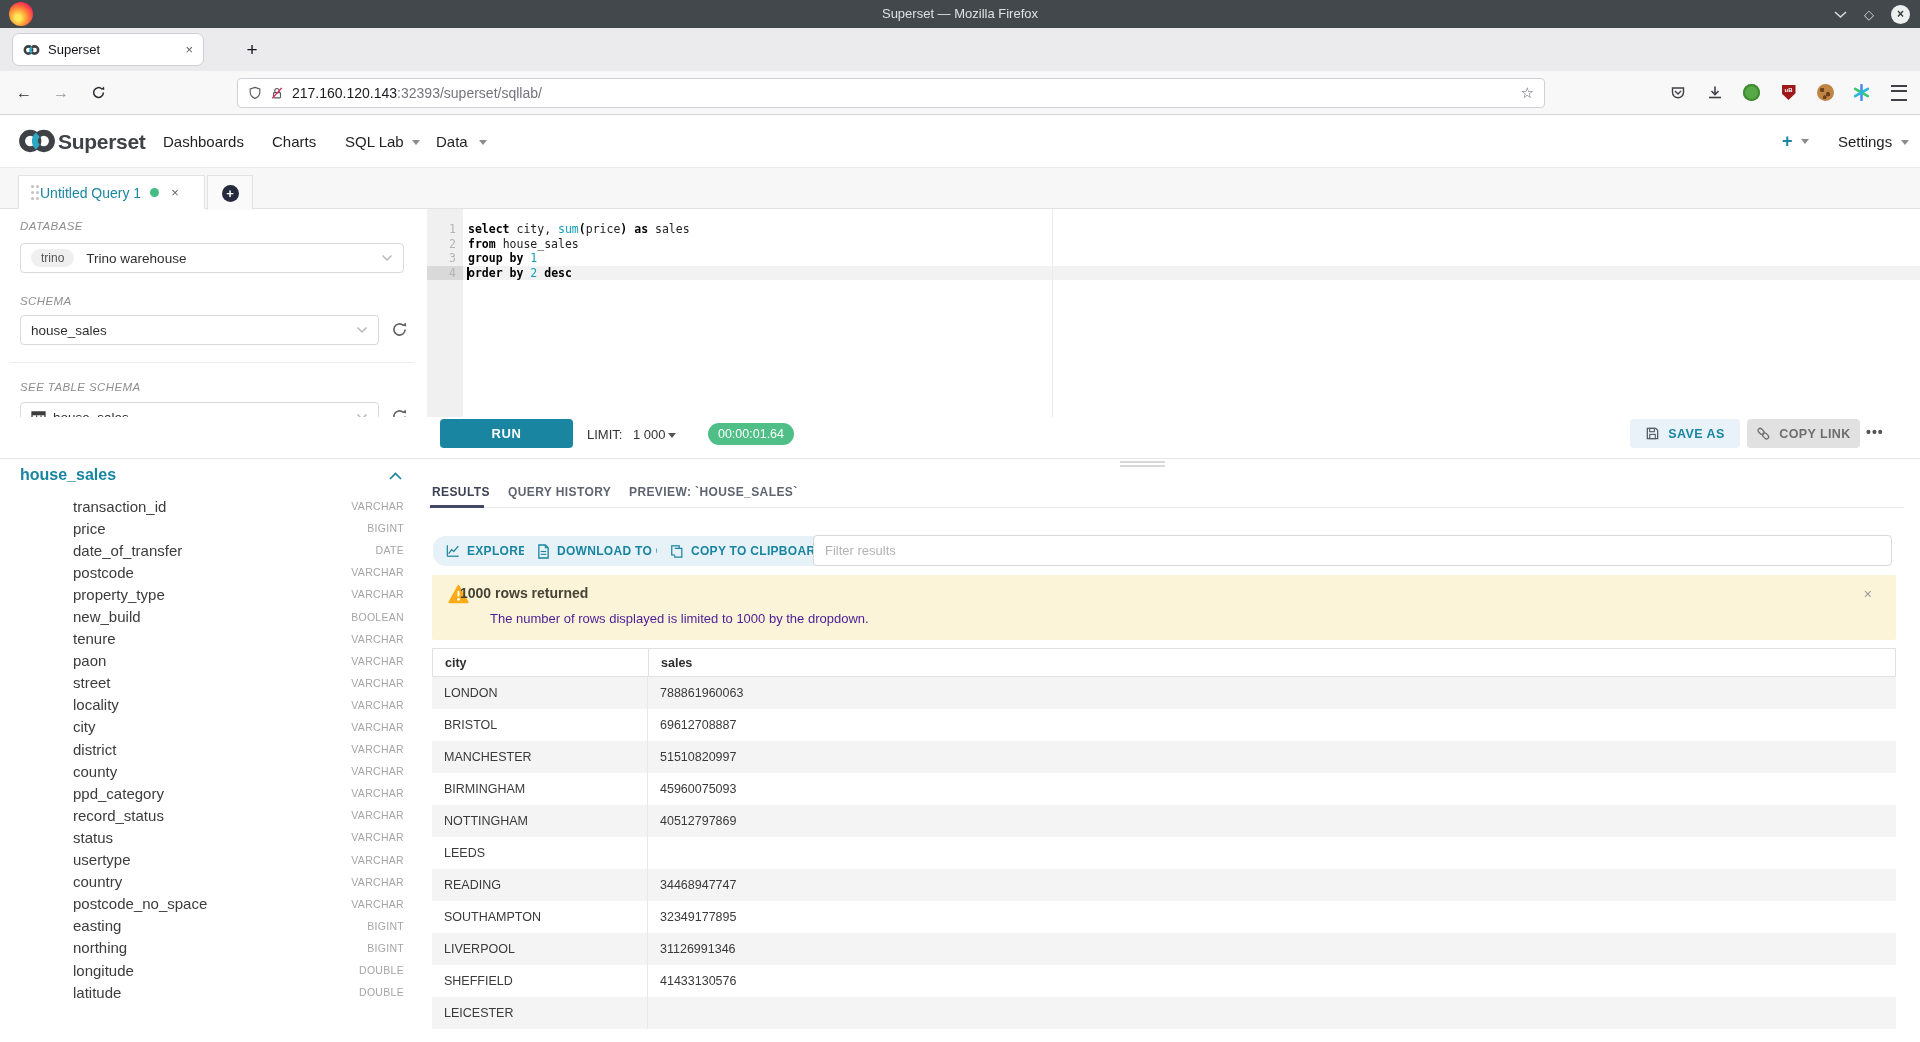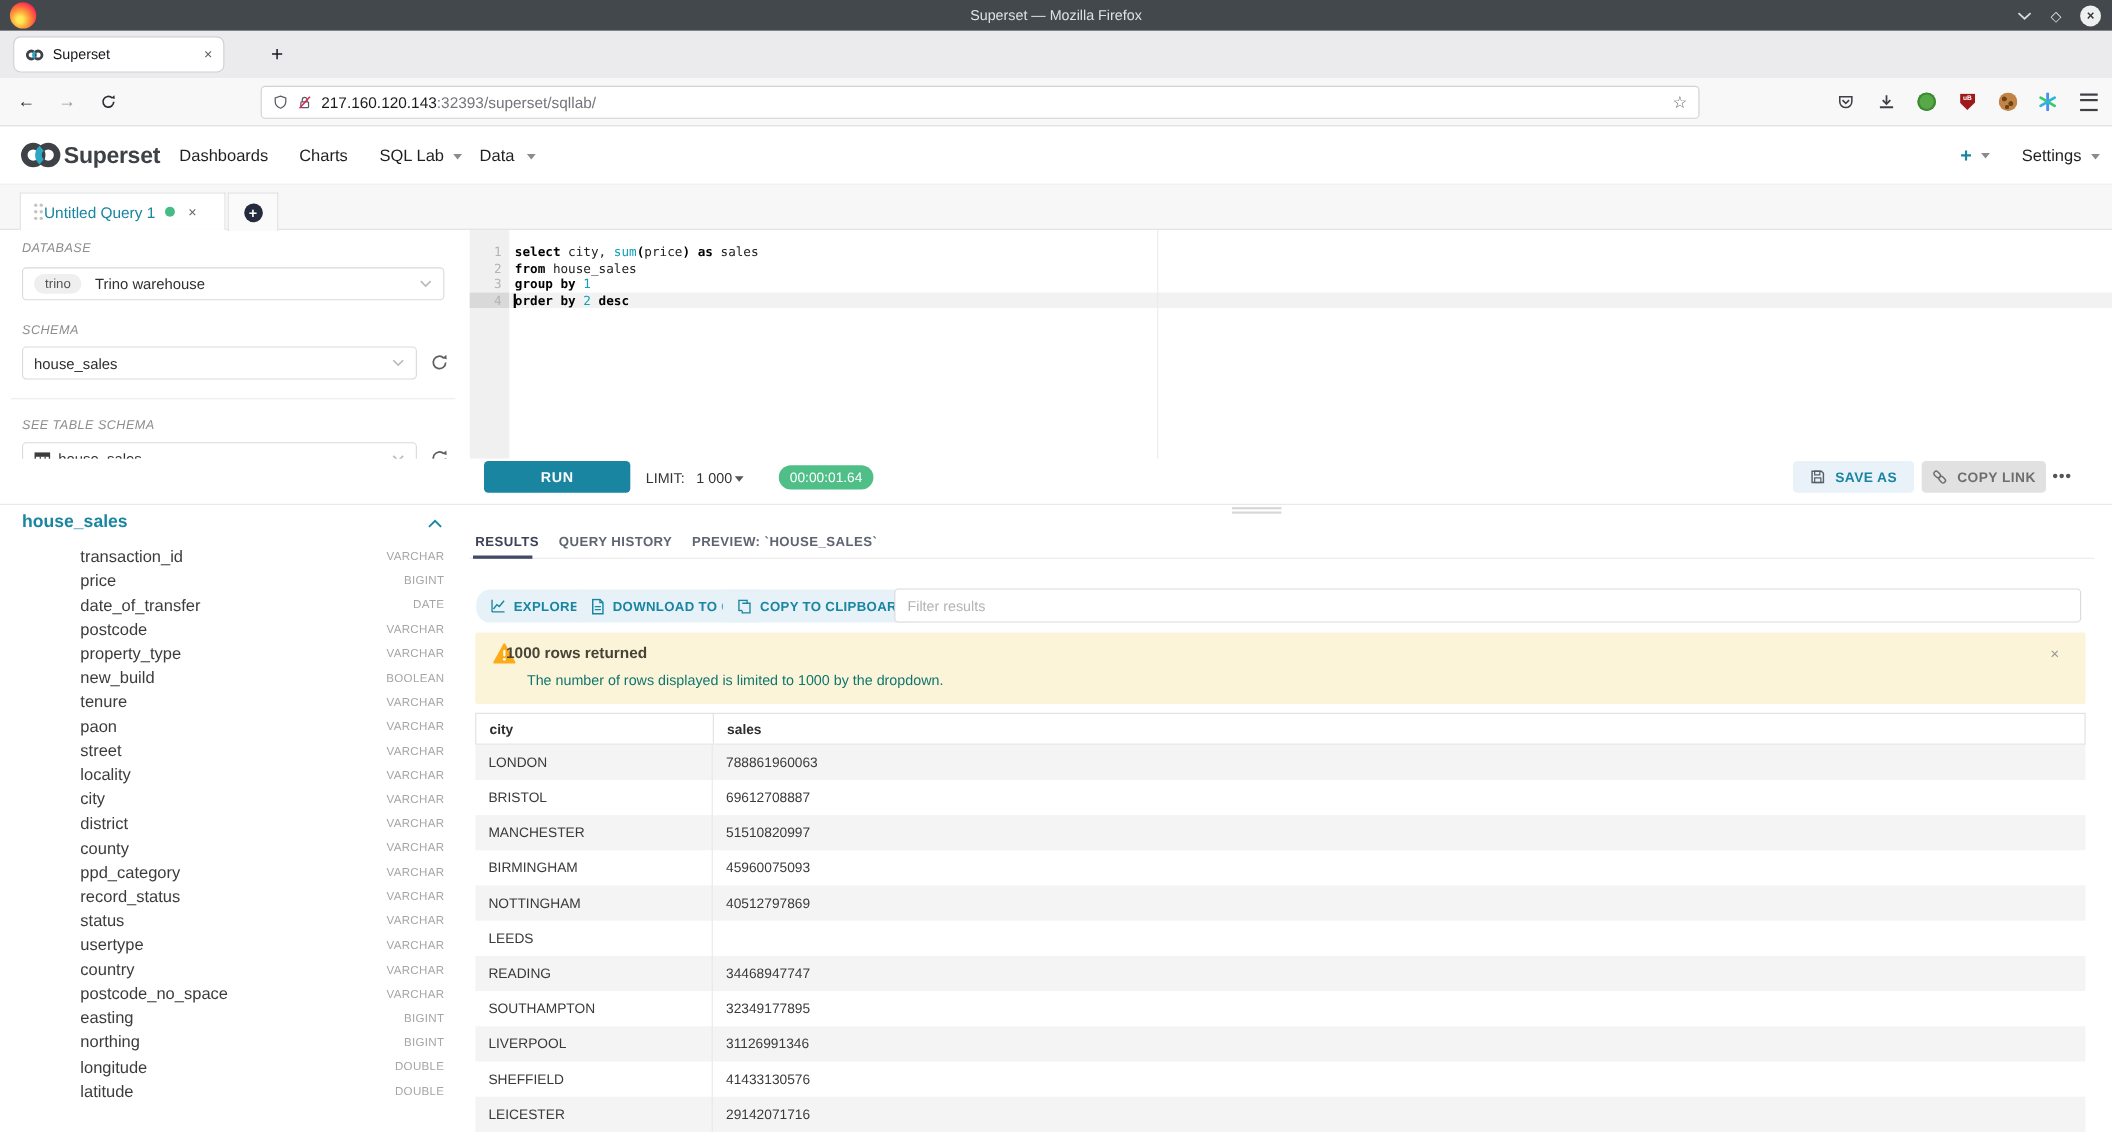--- a/index.html
+++ b/index.html
@@ -126,21 +126,21 @@
   .ract{position:absolute;top:536px;height:30px;background:#e6f1f8;border-radius:4px;color:#1985a0;
     font-size:12px;font-weight:700;letter-spacing:.3px;display:flex;align-items:center;gap:7px;
     padding:0 13px;box-sizing:border-box;}
   .filter{position:absolute;left:813px;top:535px;width:1079px;height:31px;border:1px solid #d9d9d9;border-radius:4px;
     padding:0 11px;box-sizing:border-box;font-size:13px;color:#444;font-family:"Liberation Sans",sans-serif;outline:none;}
   .filter::placeholder{color:#b3b3b3;}
 
   
   .alert{position:absolute;left:432px;top:575px;width:1464px;height:65px;background:#fbf4d9;border-radius:2px;}
   .alert-title{position:absolute;left:28px;top:10px;font-size:14px;font-weight:700;color:#474336;}
-  .alert-msg{position:absolute;left:47px;top:36px;font-size:13px;color:#0f766e;}
+  .alert-msg{position:absolute;left:58px;top:36px;font-size:13px;color:#4c1d95;}
   .alert-close{position:absolute;right:24px;top:11px;color:#999;font-size:14px;}
 
   
   .rhead{position:absolute;left:432px;top:648px;width:1464px;height:29px;border:1px solid #e0e0e0;background:#fff;
     display:flex;box-sizing:border-box;}
   .hc{display:flex;align-items:center;padding-left:12px;font-size:12.5px;font-weight:700;color:#2e2e2e;box-sizing:border-box;}
   .hc.c0{width:216px;border-right:1px solid #e0e0e0;}
   .hc.c1{flex:1;}
   .rbody{position:absolute;left:432px;top:677px;width:1464px;height:365px;overflow:hidden;}
   .rrow{height:32px;display:flex;}
@@ -543,17 +543,16 @@
       <div class="rrow">
         <div class="rcell c0">LIVERPOOL</div>
         <div class="rcell c1">31126991346</div>
       </div>
       <div class="rrow">
         <div class="rcell c0">SHEFFIELD</div>
         <div class="rcell c1">41433130576</div>
       </div>
       <div class="rrow">
         <div class="rcell c0">LEICESTER</div>
-        <div class="rcell c1">29142071716</div>
       </div>
     </div>
 
 </div>
 
 </body></html>

